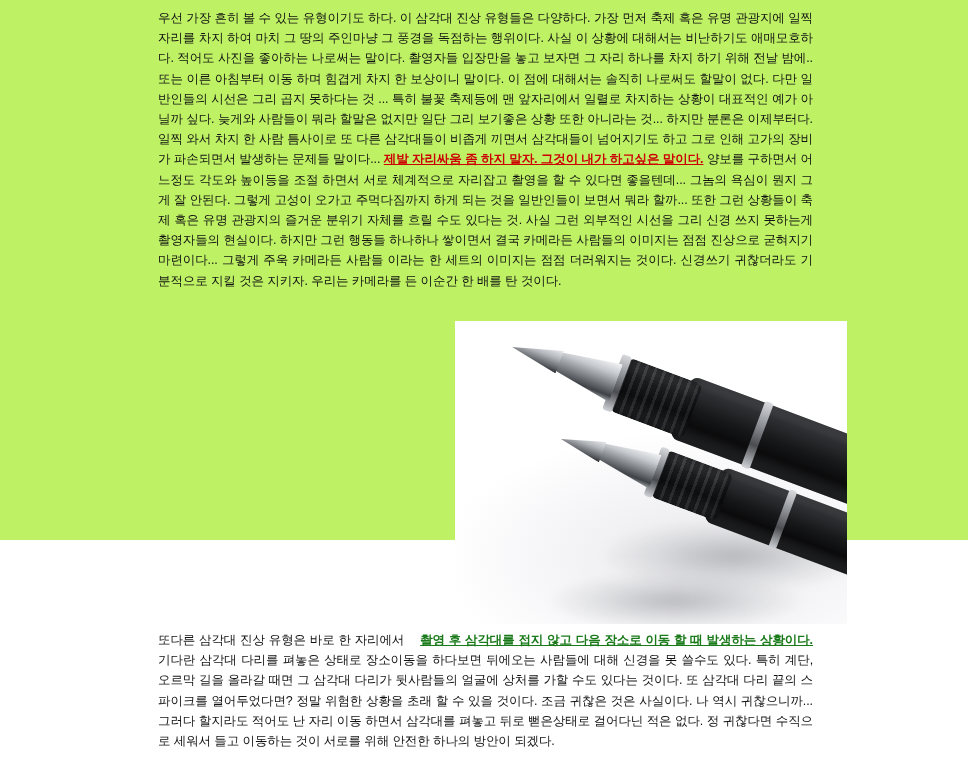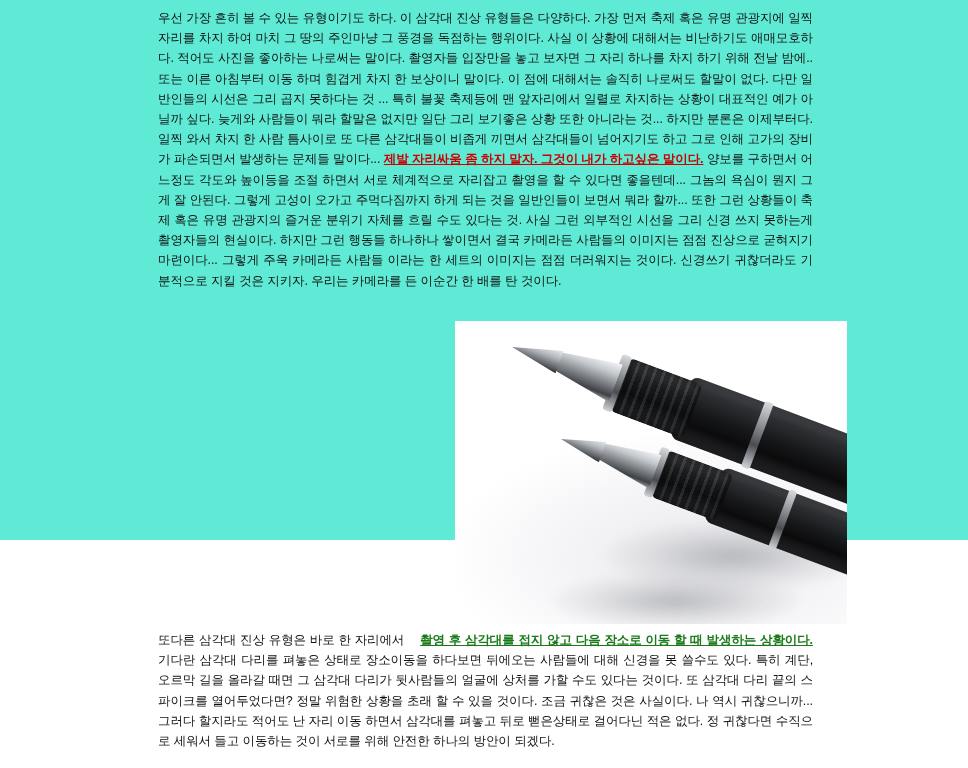--- a/index.html
+++ b/index.html
@@ -11,21 +11,21 @@
     width: 968px;
     height: 768px;
     font-family: "Liberation Sans", sans-serif;
     color: #1a1a1a;
     overflow: hidden;
   }
   .page {
     position: relative;
     width: 968px;
     height: 540px;
-    background: #5eead4;
+    background: #bef264;
   }
   .content {
     position: absolute;
     left: 158px;
     top: 8px;
     width: 655px;
   }
   .para {
     font-size: 12.5px;
     line-height: 20.2px;

